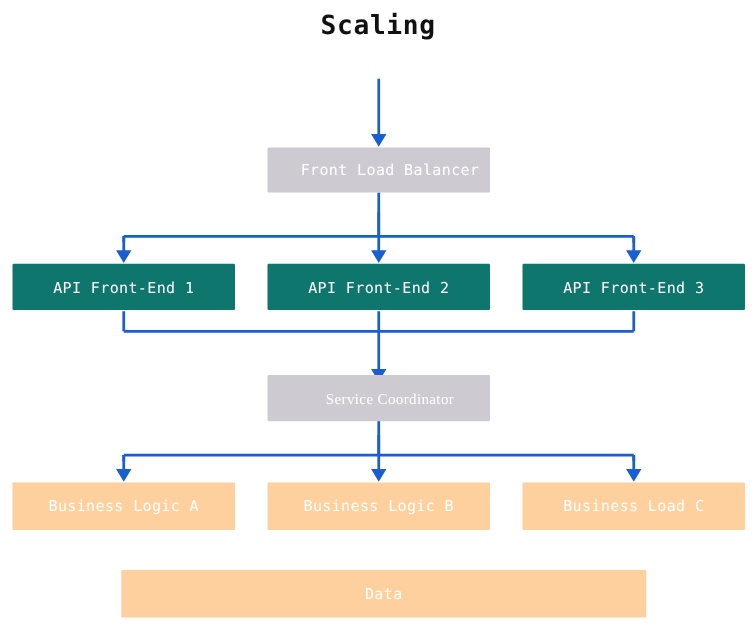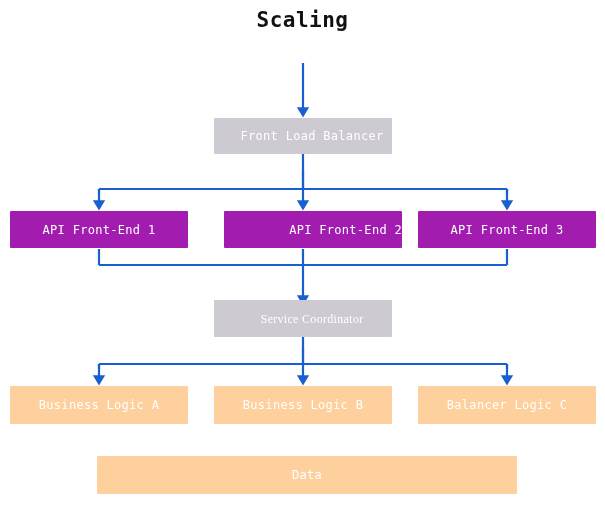--- a/index.html
+++ b/index.html
@@ -49,21 +49,21 @@
     box-sizing: border-box;
     font-family: "DejaVu Sans Mono", "Liberation Mono", monospace;
     font-size: 12px;
     color: #ffffff;
     letter-spacing: 0.3px;
     text-align: center;
     line-height: 1;
     border-radius: 1px;
   }
   .node-gray   { background: #cdcad1; padding-left: 18px; }
-  .node-cyan   { background: #a21caf; }
+  .node-cyan   { background: #0f766e; }
   .node-orange { background: #fdd09d; }
 </style>
 </head>
 <body>
 
 <div id="diagram-root">
 
   <div class="title">Scaling</div>
 
   <svg id="connector-layer" width="605" height="506" viewBox="0 0 605 506" xmlns="http://www.w3.org/2000/svg">
@@ -90,41 +90,41 @@
   </svg>
 
   <div class="node node-gray" style="left:214px; top:118px; width:178px; height:36px;">
     <span>Front Load Balancer</span>
   </div>
 
   <div class="node node-cyan" style="left:10px; top:211px; width:178px; height:37px;">
     <span>API Front-End 1</span>
   </div>
 
-  <div class="node node-cyan" style="left:224px; top:211px; width:178px; height:37px;justify-content:flex-end;">
+  <div class="node node-cyan" style="left:214px; top:211px; width:178px; height:37px;">
     <span>API Front-End 2</span>
   </div>
 
   <div class="node node-cyan" style="left:418px; top:211px; width:178px; height:37px;">
     <span>API Front-End 3</span>
   </div>
 
   <div class="node node-gray" style="left:214px; top:300px; width:178px; height:37px;font-family:Liberation Serif, serif;">
     <span>Service Coordinator</span>
   </div>
 
   <div class="node node-orange" style="left:214px; top:386px; width:178px; height:38px;">
     <span>Business Logic B</span>
   </div>
 
   <div class="node node-orange" style="left:10px; top:386px; width:178px; height:38px;">
     <span>Business Logic A</span>
   </div>
 
   <div class="node node-orange" style="left:418px; top:386px; width:178px; height:38px;">
-    <span>Balancer Logic C</span>
+    <span>Business Load C</span>
   </div>
 
   <div class="node node-orange" style="left:97px; top:456px; width:420px; height:38px;">
     <span>Data</span>
   </div>
 
 </div>
 
 </body></html>

